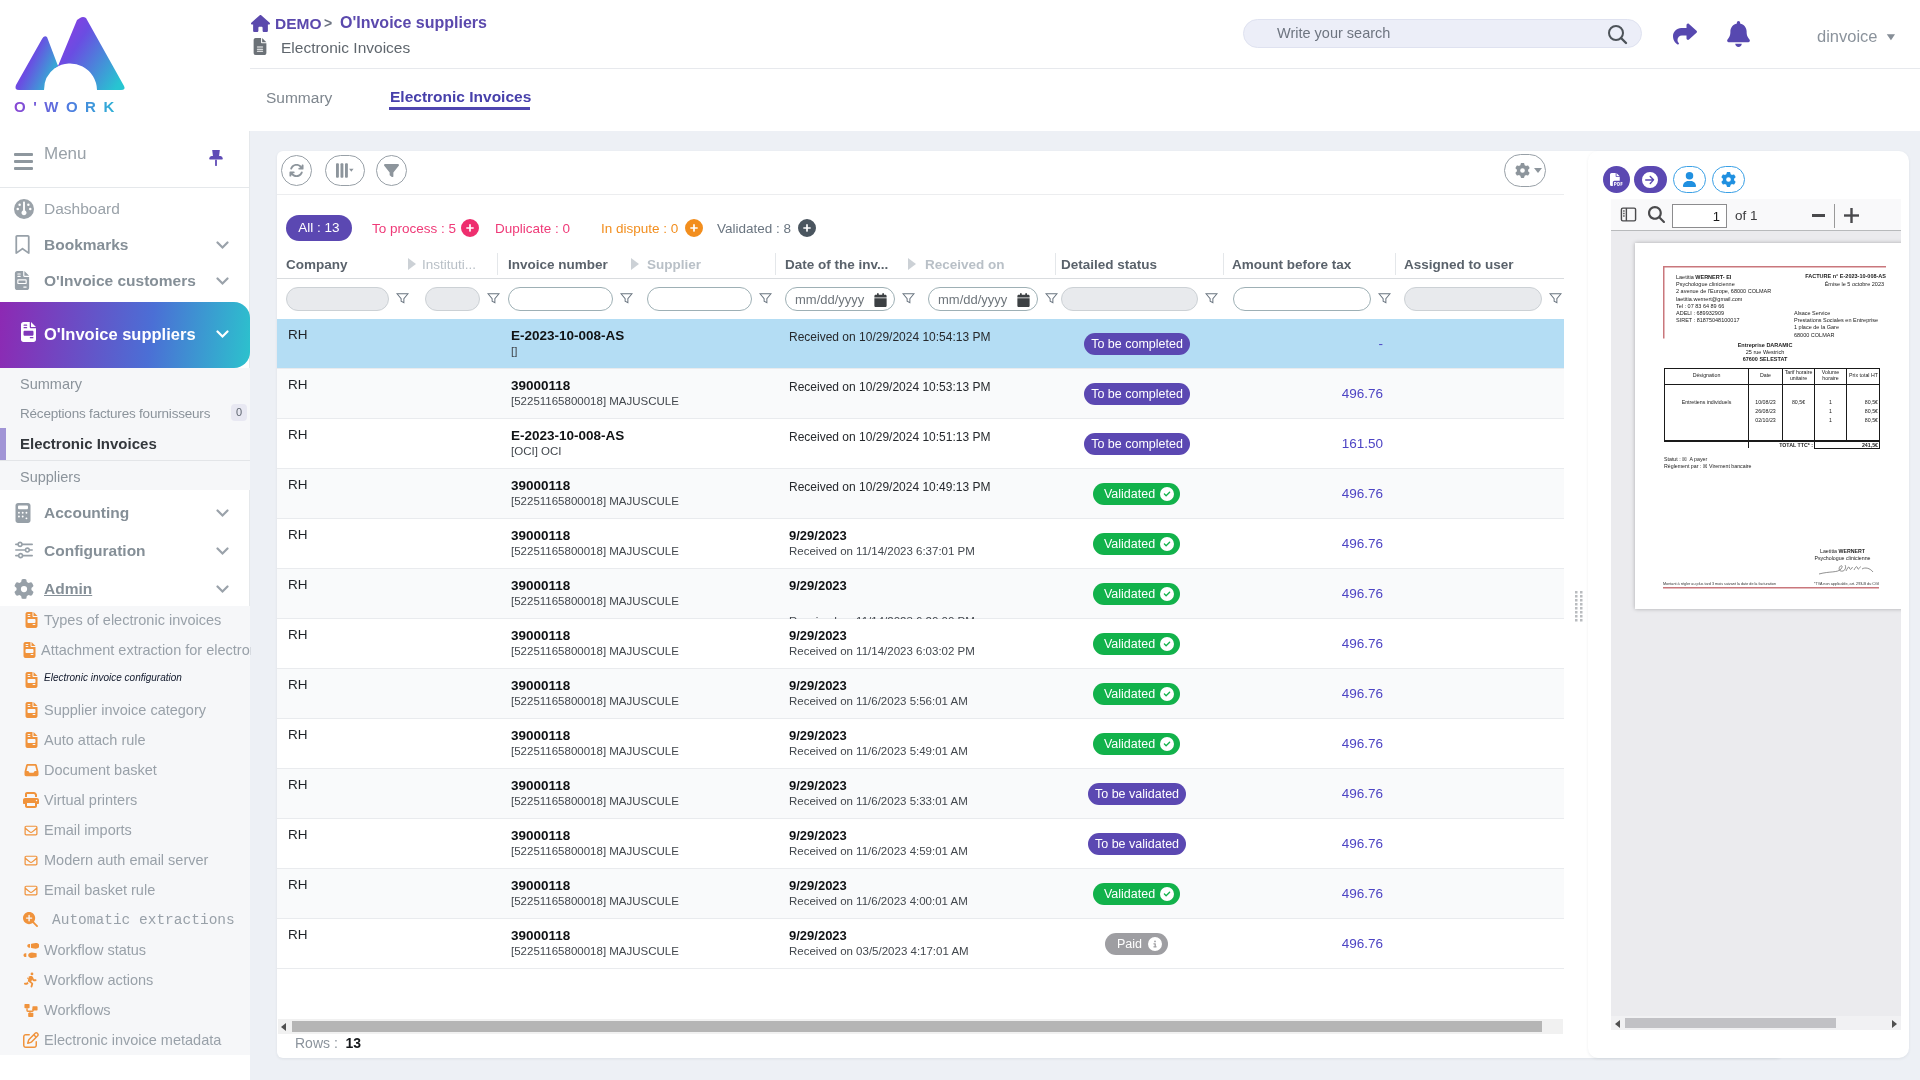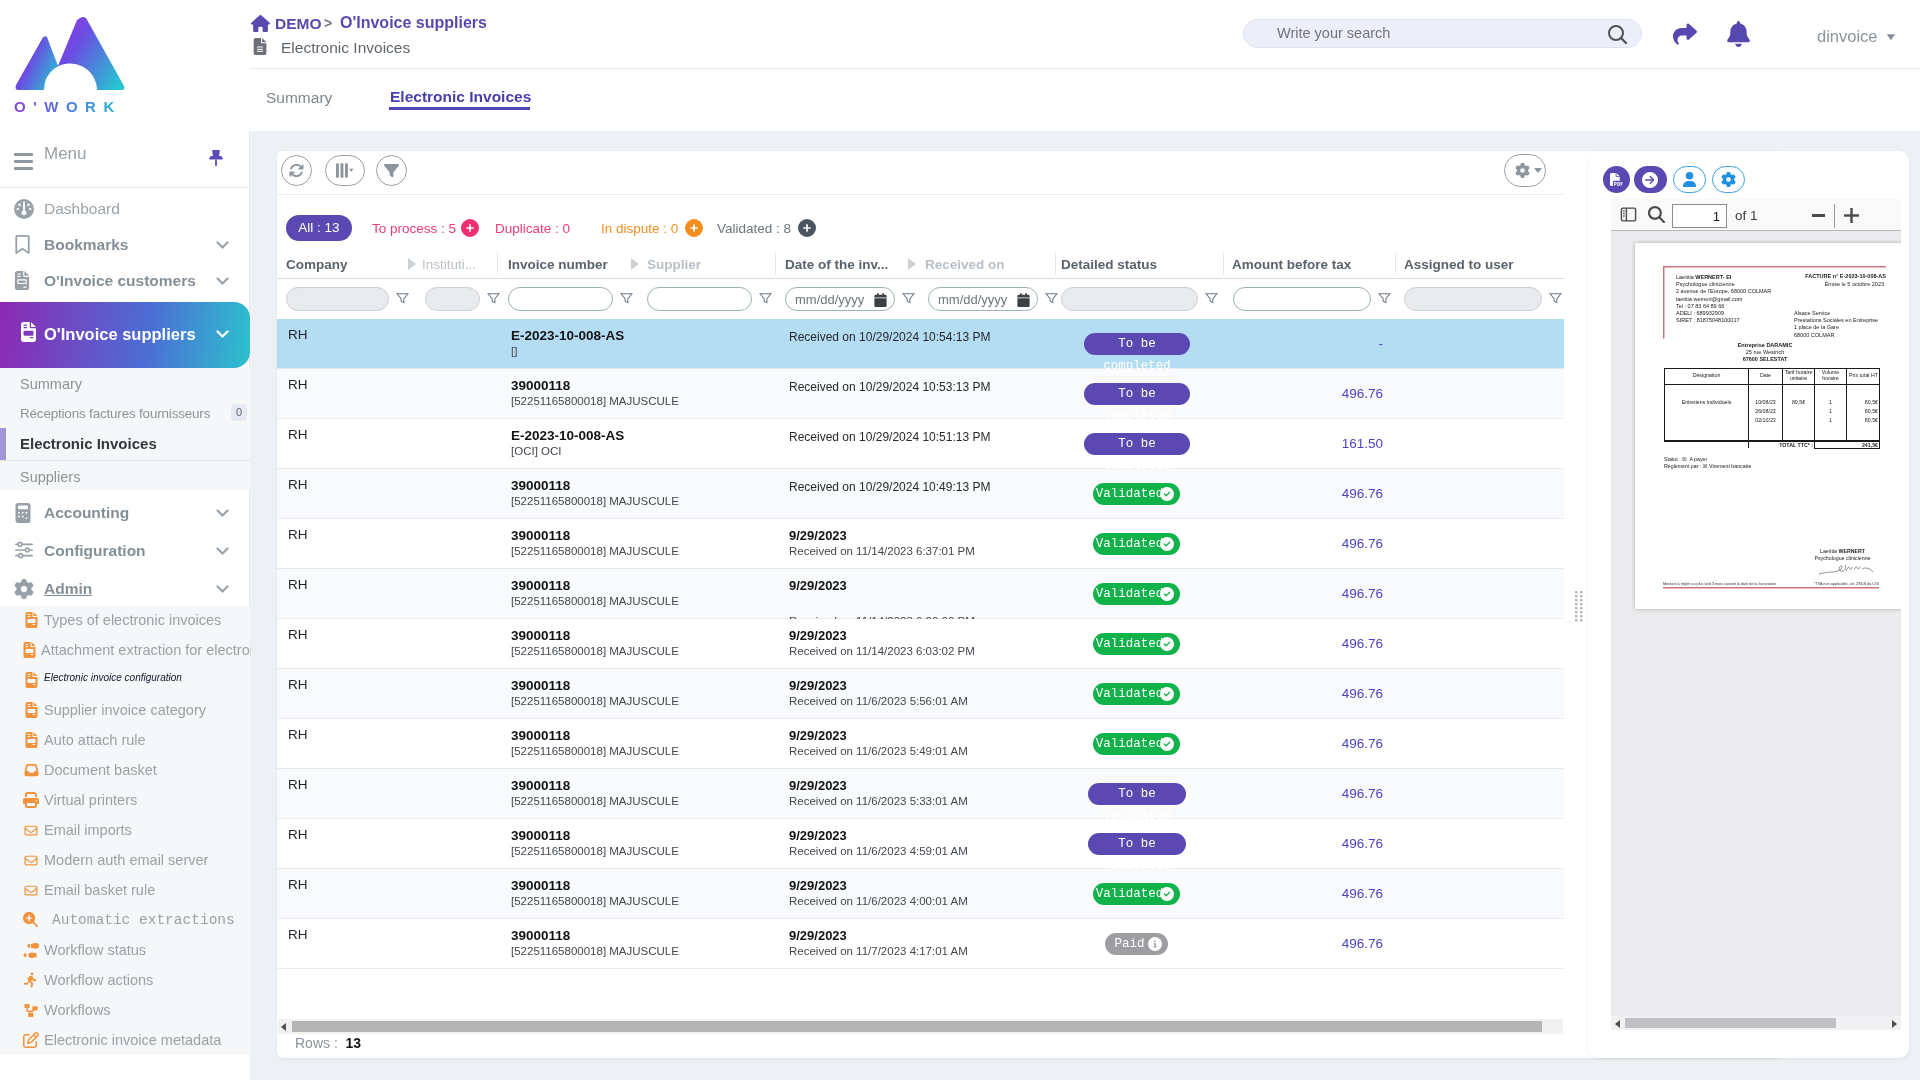--- a/index.html
+++ b/index.html
@@ -13,21 +13,21 @@
 
   
   #sidebar { left:0; top:131px; width:250px; height:924px; background:#fff; border-right:1px solid #e5e8eb; }
   .sideicon { position:absolute; left:14px; }
 
   
   #maincard { left:277px; top:151px; width:1505px; height:907px; background:#fff; border-radius:6px; box-shadow:0 1px 3px rgba(40,50,70,.08); }
   
   #rightcard { left:1588px; top:151px; width:321px; height:907px; background:#fff; border-radius:10px; box-shadow:0 1px 3px rgba(40,50,70,.08); }
 
-  .pill { position:absolute; height:22px; border-radius:11px; color:#fff; font-size:12.5px; line-height:22px; text-align:center;font-family:Liberation Mono, monospace; }
+  .pill { position:absolute; height:22px; border-radius:11px; color:#fff; font-size:12.5px; line-height:22px; text-align:center; }
   .p-purple { background:#5b48b2; }
   .p-green { background:#12b24b; }
   .p-grey { background:#9e9ea2; }
 
   .circbtn { position:absolute; border:1px solid #98a0a7; border-radius:50%; background:#fff; }
 </style>
 </head>
 <body>
   <div id="topwhite" class="abs"></div>
   <div id="hdrline" class="abs"></div>
@@ -425,21 +425,21 @@
         <div class="pill p-green" style="left:816px;top:14px;width:87px;padding-right:14px;">Validated<svg style="position:absolute;right:6px;top:4px;" width="14" height="14" viewBox="0 0 512 512">
             <path fill="#fff" d="M256 512A256 256 0 1 0 256 0a256 256 0 1 0 0 512zM369 209L241 337c-9.4 9.4-24.6 9.4-33.9 0l-64-64c-9.4-9.4-9.4-24.6 0-33.9s24.6-9.4 33.9 0l47 47L335 175c9.4-9.4 24.6-9.4 33.9 0s9.4 24.6 0 33.9z"></path>
           </svg></div>
         <div style="position:absolute;left:1000px;top:17px;width:106px;text-align:right;font-size:13.5px;color:#4d44c4;">496.76</div>
       </div>
       <div class="abs" style="left:0;top:768px;width:1287px;height:50px;background:#ffffff;border-bottom:1px solid #e9ebee;">
         <div style="position:absolute;left:11px;top:8px;font-size:13.5px;color:#1f2328;">RH</div>
         <div style="position:absolute;left:234px;top:9px;font-size:13.5px;font-weight:bold;color:#101214;">39000118</div>
         <div style="position:absolute;left:234px;top:26px;font-size:11.5px;color:#42474d;">[52251165800018] MAJUSCULE</div>
         <div style="position:absolute;left:512px;top:9px;font-size:13px;font-weight:bold;color:#101214;">9/29/2023</div>
-        <div style="position:absolute;left:512px;top:26px;font-size:11.5px;color:#42474d;">Received on 11/7/2023 4:17:01 AM</div>
+        <div style="position:absolute;left:512px;top:26px;font-size:11.5px;color:#42474d;">Received on 03/5/2023 4:17:01 AM</div>
         <div class="pill p-grey" style="left:828px;top:14px;width:63px;padding-right:14px;">Paid<svg style="position:absolute;right:6px;top:4px;" width="14" height="14" viewBox="0 0 512 512">
             <path fill="#fff" d="M256 512A256 256 0 1 0 256 0a256 256 0 1 0 0 512zM216 336l24 0 0-64-24 0c-13.3 0-24-10.7-24-24s10.7-24 24-24l48 0c13.3 0 24 10.7 24 24l0 88 8 0c13.3 0 24 10.7 24 24s-10.7 24-24 24l-80 0c-13.3 0-24-10.7-24-24s10.7-24 24-24zm40-208a32 32 0 1 1 0 64 32 32 0 1 1 0-64z"></path>
           </svg></div>
         <div style="position:absolute;left:1000px;top:17px;width:106px;text-align:right;font-size:13.5px;color:#4d44c4;">496.76</div>
       </div>
     </div>
 
     <div class="abs" style="left:1px;top:868px;width:1285px;height:15px;background:#f1f1f1;"></div>
     <div class="abs" style="left:4px;top:872px;width:0;height:0;border-top:4px solid transparent;border-bottom:4px solid transparent;border-right:5px solid #505050;"></div>
     <div class="abs" style="right:4px;top:872px;width:0;height:0;border-top:4px solid transparent;border-bottom:4px solid transparent;border-left:5px solid #505050;"></div>

